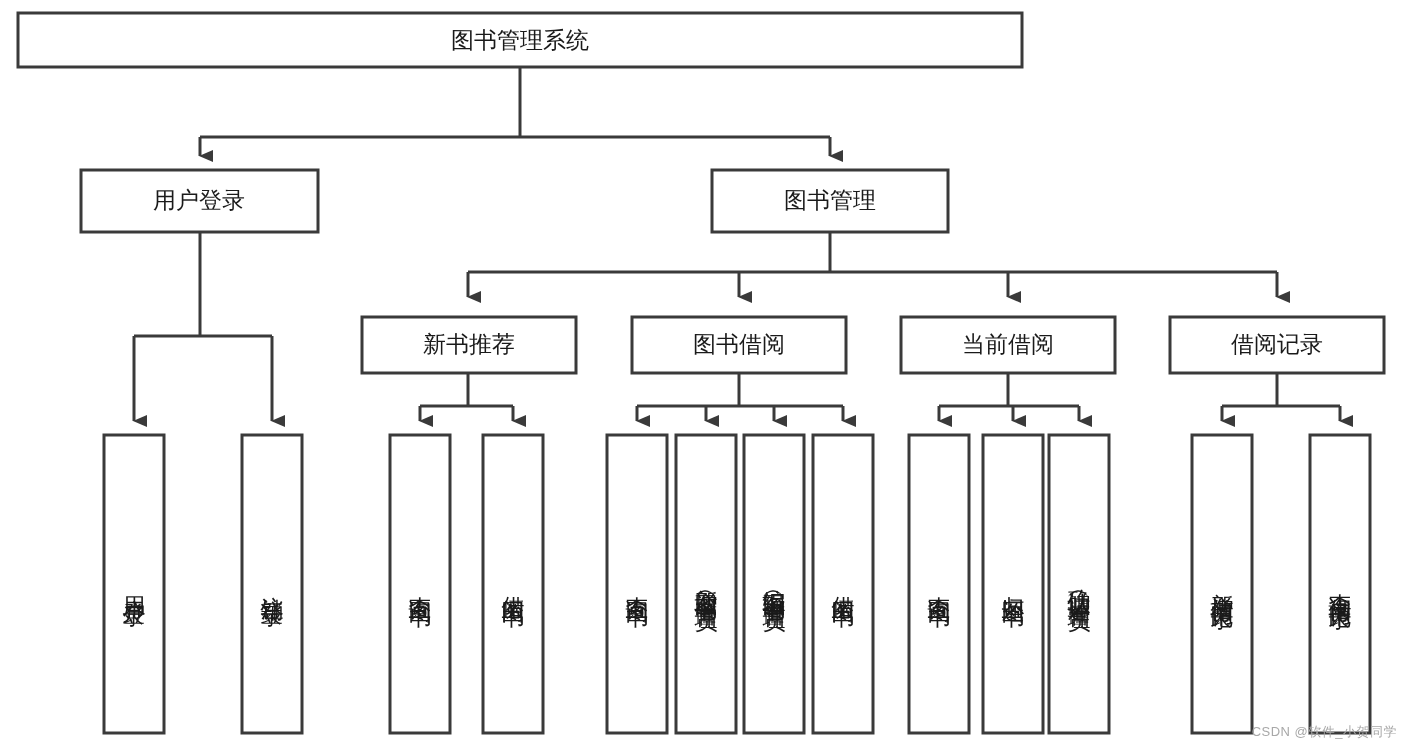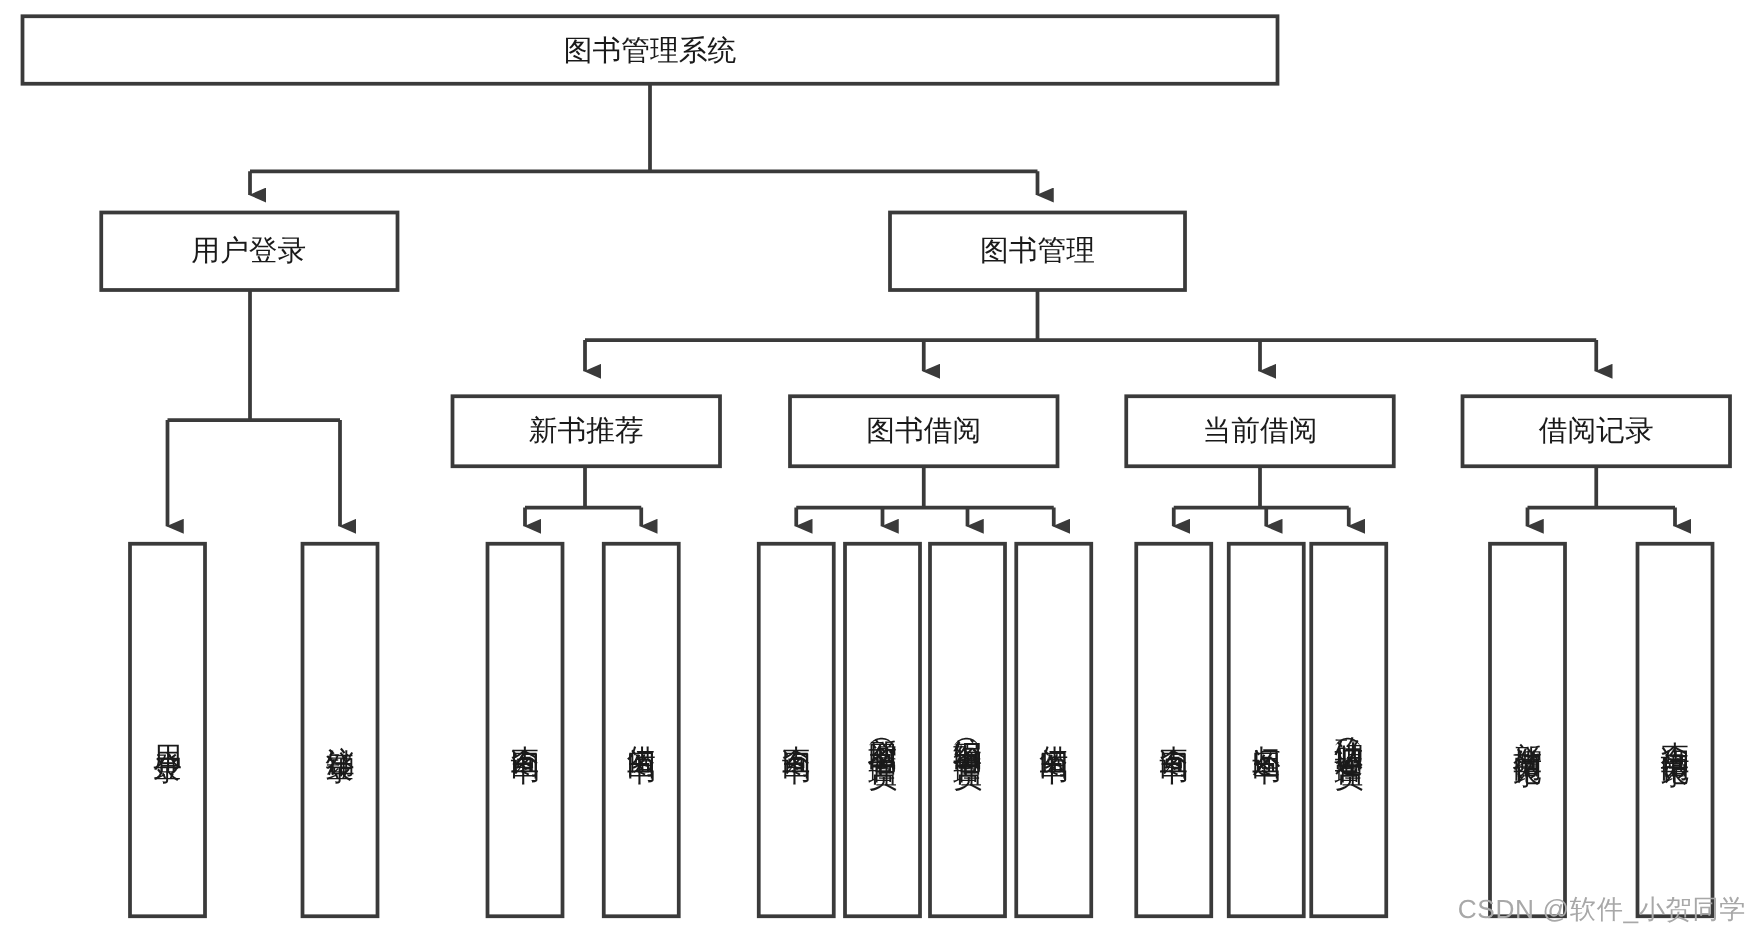--- a/index.html
+++ b/index.html
@@ -64,21 +64,21 @@
     line-height: 1;
     letter-spacing: 3px;
     color: #1a1a1a;
     text-align: center;
   }
   .watermark {
     position: absolute;
     right: 8px;
     bottom: 6px;
     font-family: "Liberation Sans", "DejaVu Sans", sans-serif;
-    font-size: 21px;
+    font-size: 13px;
     color: #a8a8a8;
     letter-spacing: 0.5px;
     user-select: none;
   }
 </style>
 </head>
 <body>
 
 <div id="diagram-root">
 

